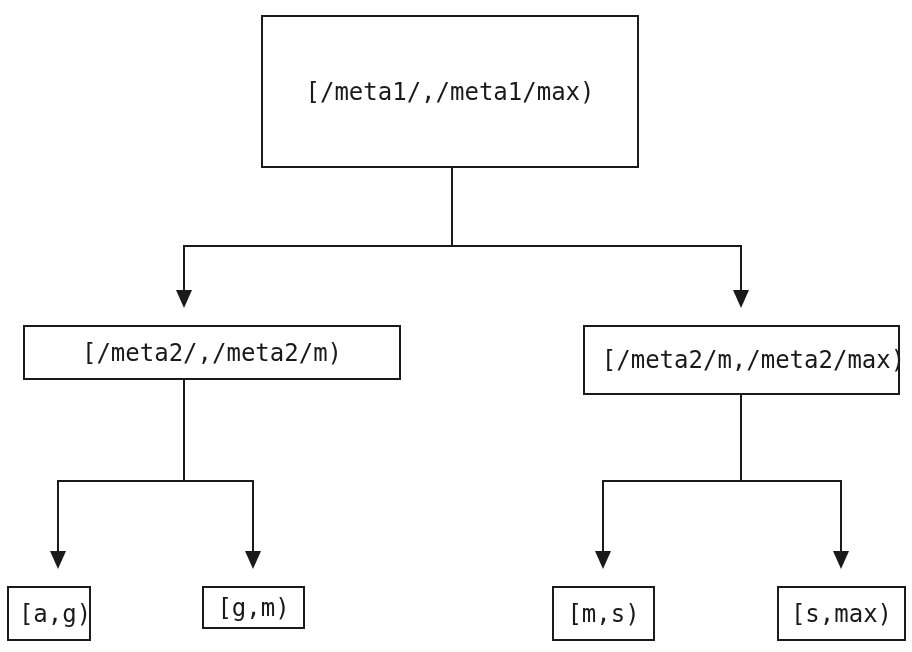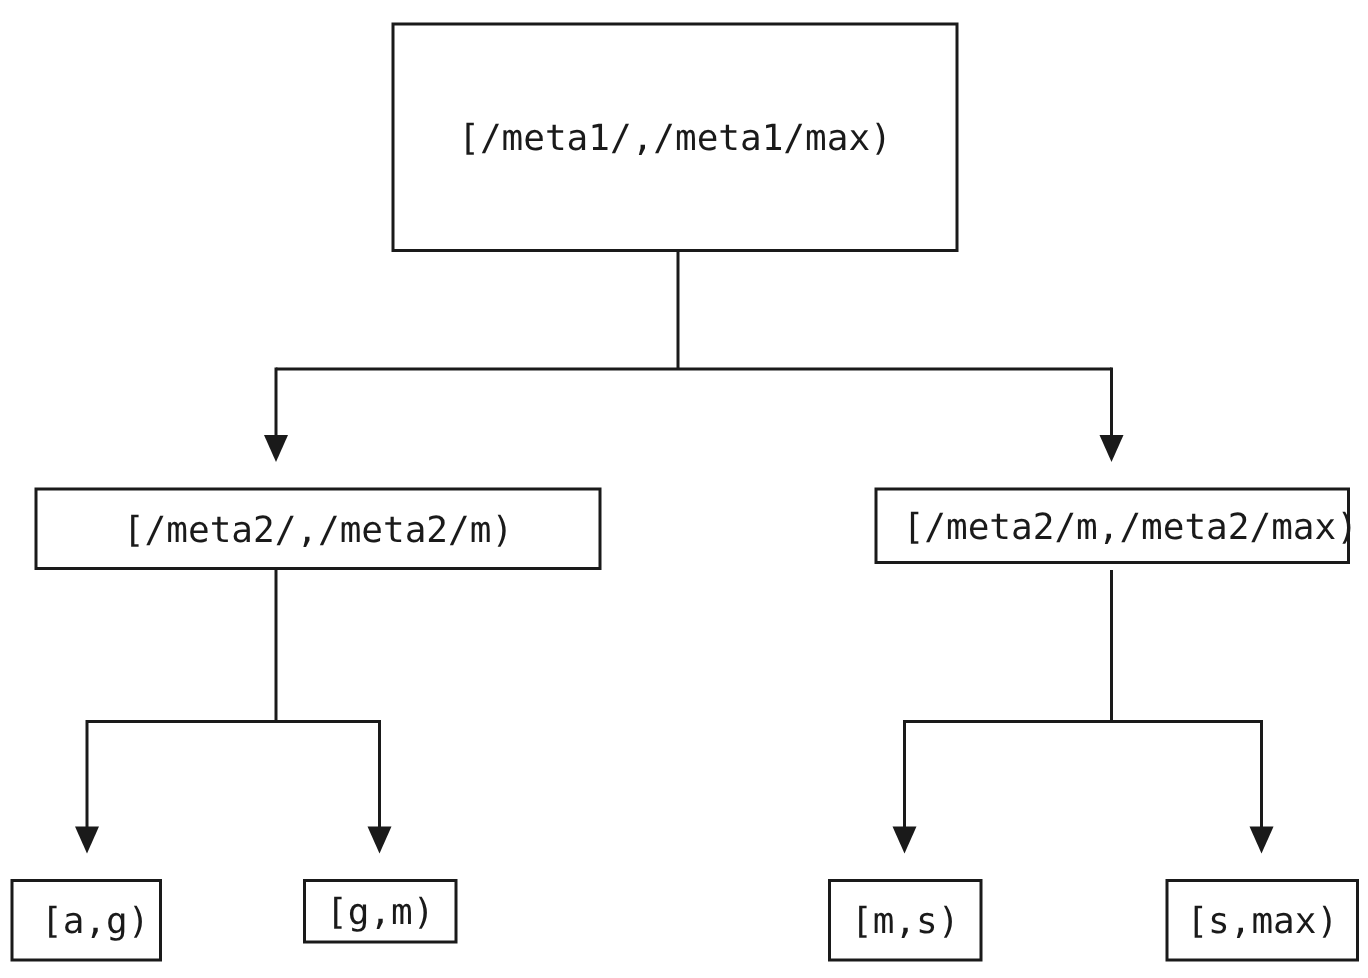--- a/index.html
+++ b/index.html
@@ -31,22 +31,22 @@
     color: #1a1a1a;
     display: flex;
     align-items: center;
     justify-content: center;
     font-size: 24px;
     letter-spacing: 0px;
     white-space: nowrap;
   }
   .node-root  { left: 261px; top: 15px;  width: 378px; height: 153px; }
   .node-left  { left: 23px;  top: 325px; width: 378px; height: 55px; }
-  .node-right { left: 583px; top: 325px; width: 317px; height: 51px; padding-left: 24px; }
-  .node-leaf-ag   { left: 7px;   top: 586px; width: 101px; height: 55px; padding-left: 12px; }
+  .node-right { left: 583px; top: 325px; width: 317px; height: 70px; padding-left: 24px; }
+  .node-leaf-ag   { left: 7px;   top: 586px; width: 84px; height: 55px; padding-left: 12px; }
   .node-leaf-gm   { left: 202px; top: 586px; width: 103px; height: 43px; }
   .node-leaf-ms   { left: 552px; top: 586px; width: 103px; height: 55px; }
   .node-leaf-smax { left: 777px; top: 586px; width: 129px; height: 55px; }
   .edge-line {
     stroke: #1a1a1a;
     stroke-width: 2;
     fill: none;
   }
   .edge-arrow {
     fill: #1a1a1a;

